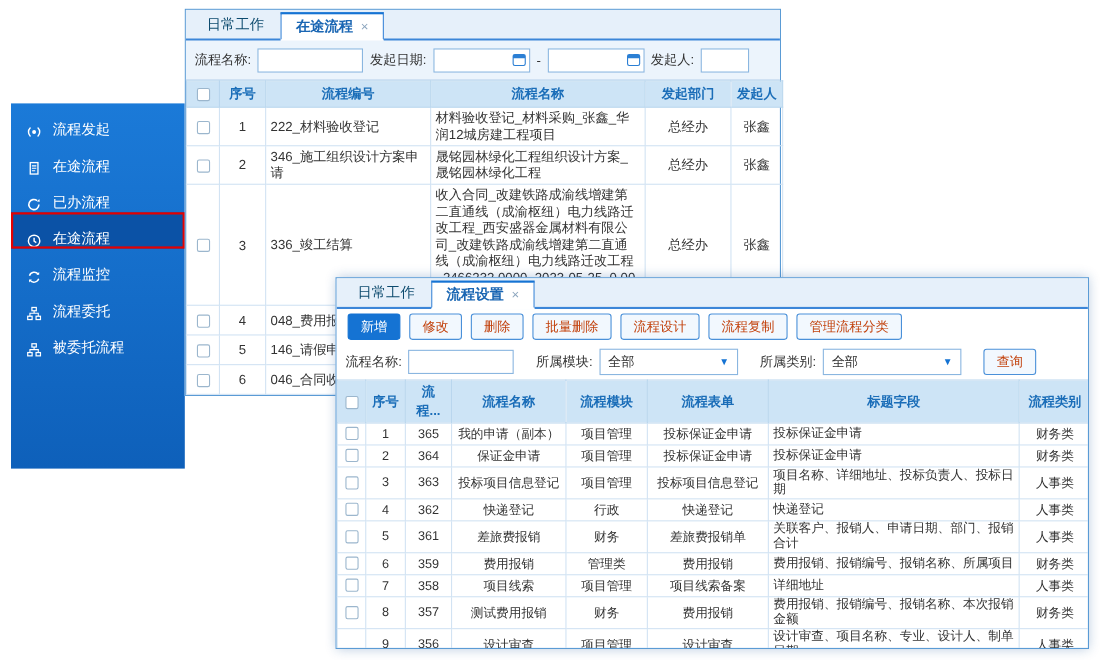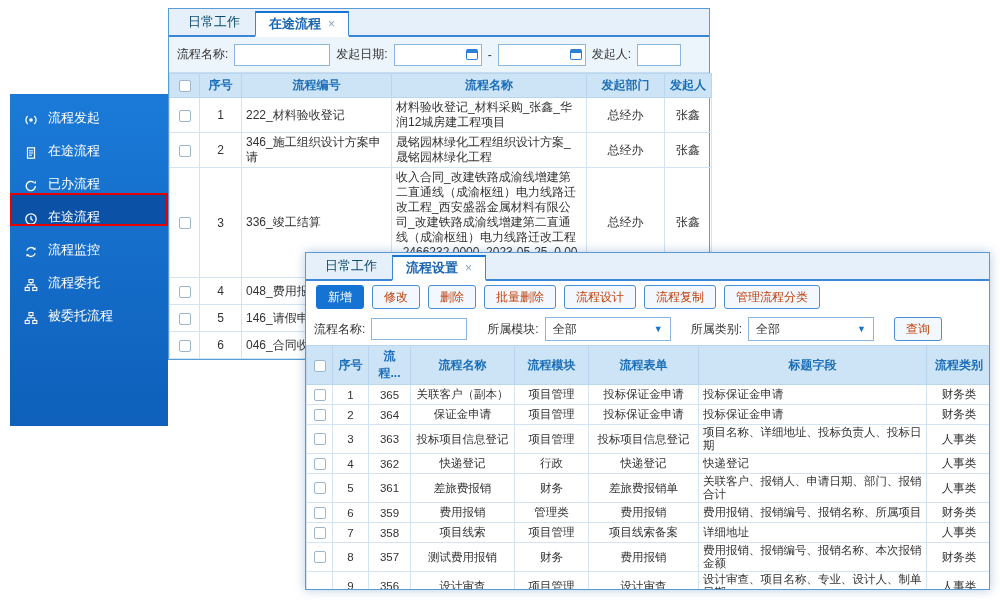--- a/index.html
+++ b/index.html
@@ -311,21 +311,21 @@
           <th>流程表单</th>
           <th>标题字段</th>
           <th>流程类别</th>
         </tr>
       </thead>
       <tbody>
           <tr>
             <td><span class="cb"></span></td>
             <td>1</td>
             <td>365</td>
-            <td>关联客户（副本）</td>
+            <td>我的申请（副本）</td>
             <td>项目管理</td>
             <td>投标保证金申请</td>
             <td>投标保证金申请</td>
             <td>财务类</td>
           </tr>
           <tr>
             <td><span class="cb"></span></td>
             <td>2</td>
             <td>364</td>
             <td>保证金申请</td>

